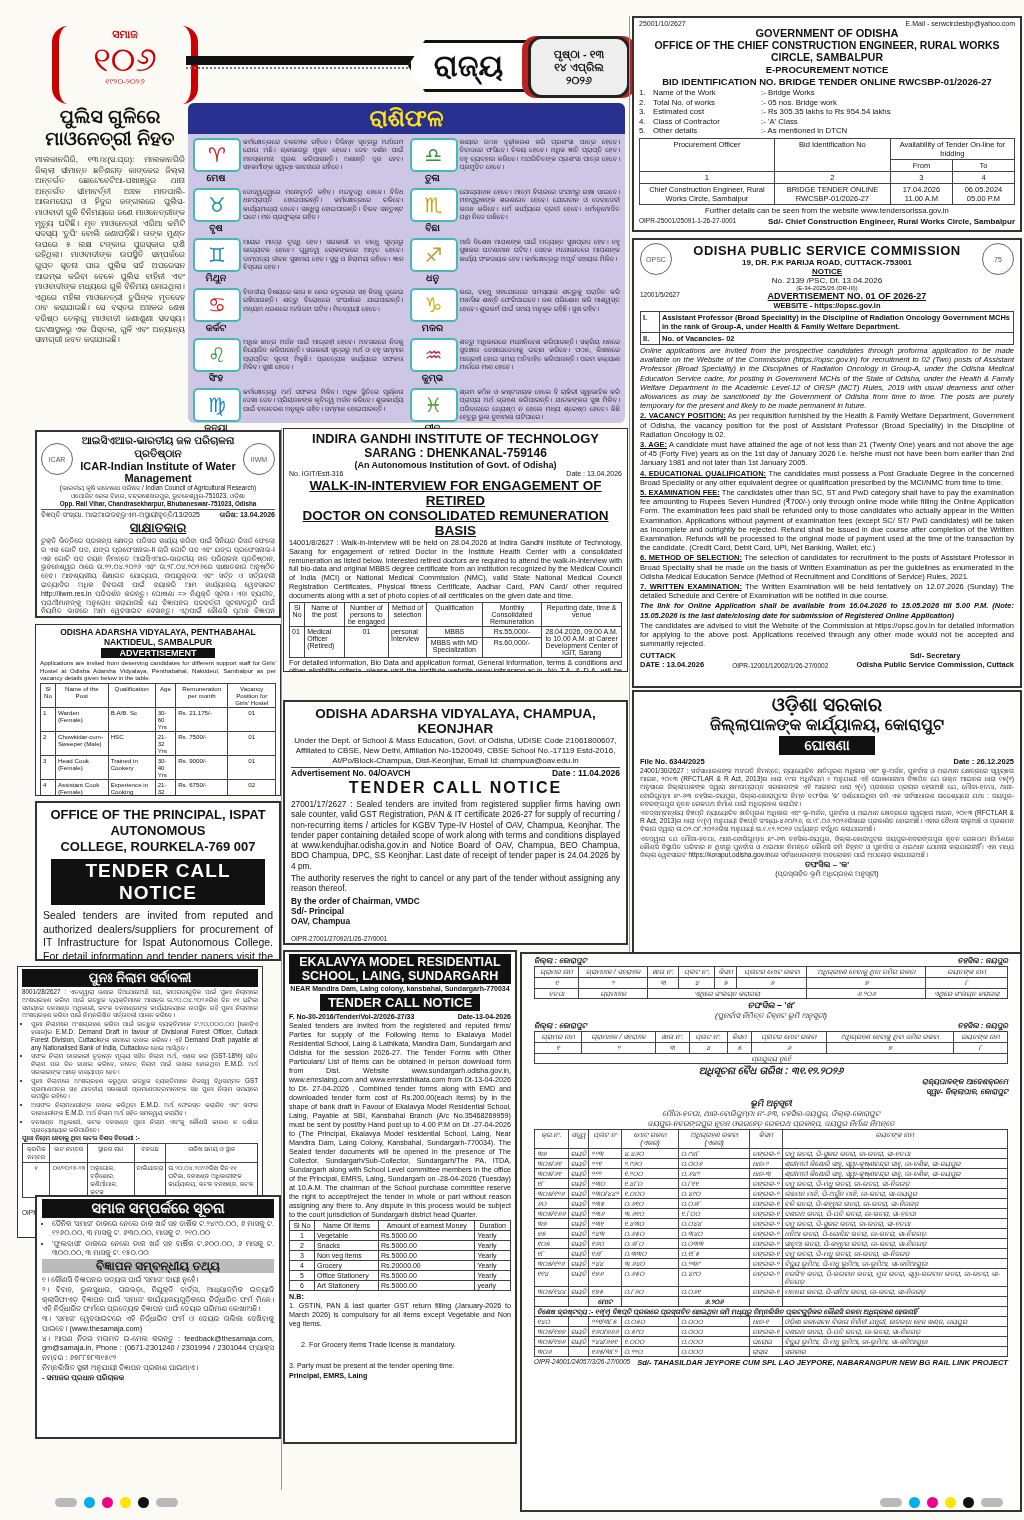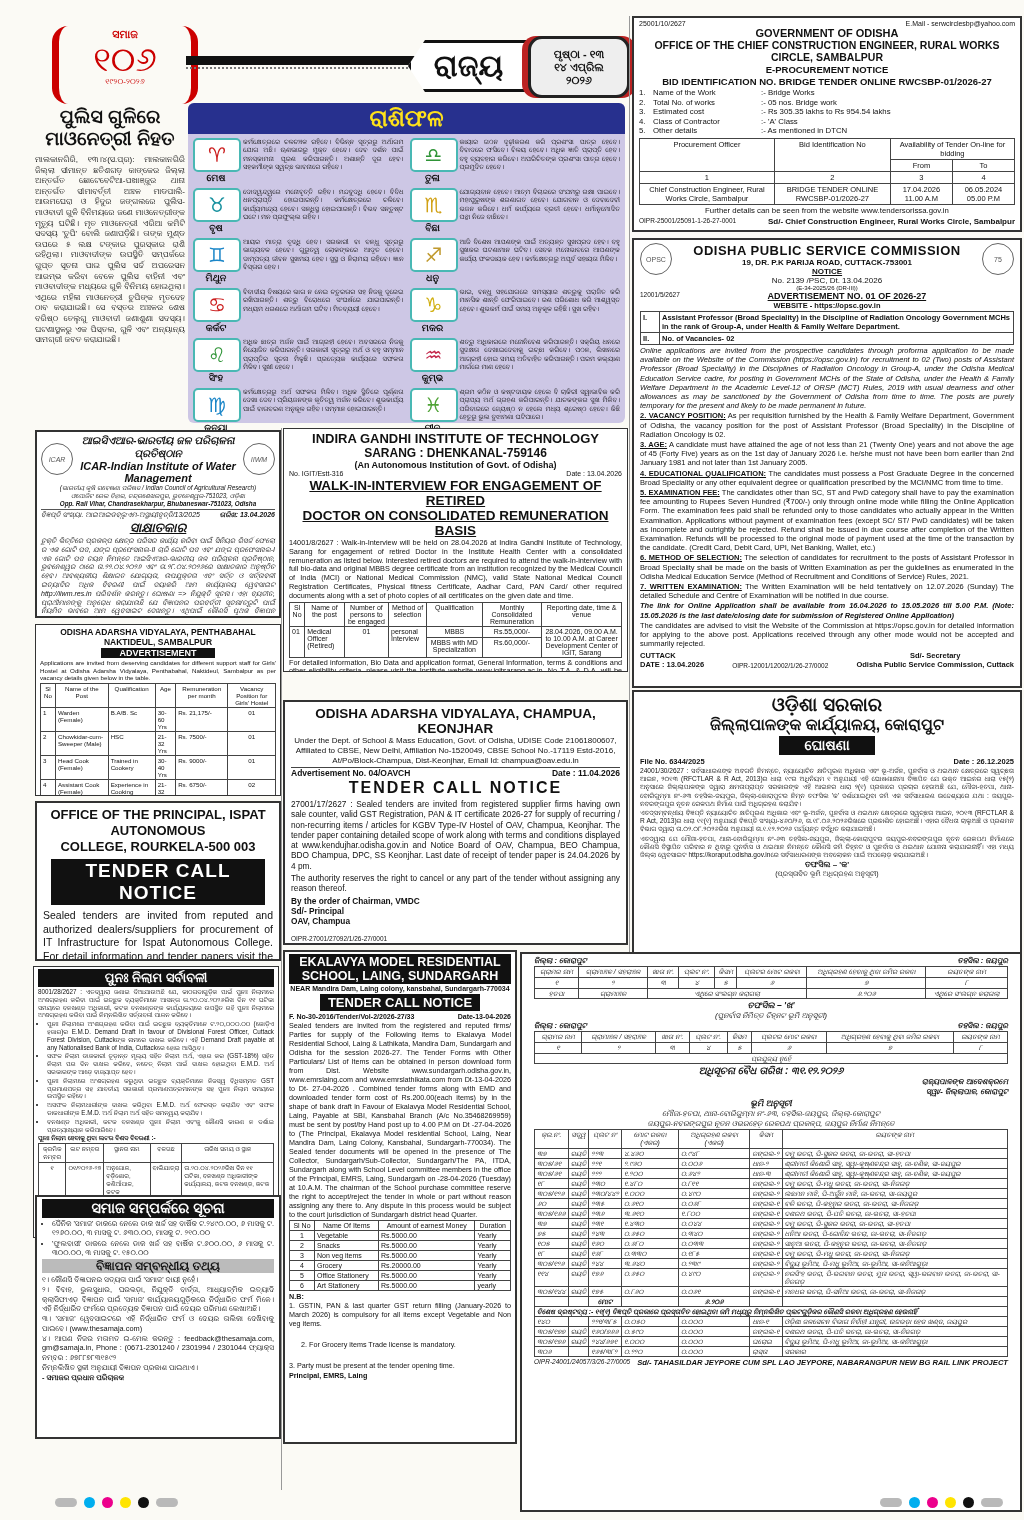--- a/index.html
+++ b/index.html
@@ -47,21 +47,21 @@
   
   #opsc{left:632px;top:238px;width:390px;height:450px;border-width:2px;font-size:7.5px;}
   #opsc .in{padding:3px 6px;}
   #opsc h2{font-size:13px;margin:0;text-align:center;letter-spacing:.5px;}
   #opsc .sub{font-size:8px;text-align:center;}
   #opsc .u{text-decoration:underline;font-weight:bold;}
   #opsc p{margin:1px 0;line-height:9.2px;text-align:justify;}
   #opsc table{font-size:7.5px;margin:1px 0;}
   .emblem{width:30px;height:30px;border:1px solid #666;border-radius:50%;display:flex;align-items:center;justify-content:center;font-size:7px;color:#555;}
   
-  #icar{left:35px;top:430px;width:246px;height:188px;border-width:2px;font-style:italic;}
+  #icar{left:35px;top:430px;width:246px;height:188px;border-width:2px;}
   #icar .in{padding:2px 4px;}
   #icar .hOd{font-size:10.5px;font-weight:bold;text-align:center;}
   #icar .hEn{font-size:11px;font-weight:bold;text-align:center;}
   #icar .s{font-size:6.3px;text-align:center;}
   #icar .meta{display:flex;justify-content:space-between;font-size:7px;border-top:1px solid #555;margin-top:2px;padding-top:1px;}
   #icar h3{font-size:13px;text-align:center;margin:1px 0;text-decoration:underline;}
   #icar p{font-size:7px;line-height:8.8px;margin:0;text-align:justify;}
   
   #igit{left:283px;top:428px;width:345px;height:244px;}
   #igit .in{padding:2px 5px;}
@@ -110,21 +110,21 @@
   
   #emrs{left:283px;top:950px;width:234px;height:494px;border-width:2px;}
   #emrs .in{padding:2px 4px;}
   #emrs h2{background:#111;color:#fff;font-size:12.5px;text-align:center;margin:0 0 1px 0;padding:1px 0;}
   #emrs .addr{font-size:7px;font-weight:bold;text-align:center;}
   #emrs .ban{background:#111;color:#fff;font-size:13px;font-weight:bold;text-align:center;width:160px;margin:2px auto;padding:1px 0;}
   #emrs .meta{display:flex;justify-content:space-between;font-size:7px;font-weight:bold;}
   #emrs p{font-size:7.2px;line-height:9px;margin:1px 0;text-align:justify;}
   #emrs table{font-size:7px;}
   
-  #reauc{left:33px;top:966px;width:246px;height:272px;}
+  #reauc{left:17px;top:966px;width:246px;height:272px;}
   #reauc .in{padding:2px 4px;}
   #reauc h2{background:#111;color:#fff;font-size:13px;text-align:center;margin:0;padding:1px 0;}
   #reauc p,#reauc li{font-size:6.3px;line-height:7.8px;text-align:justify;margin:1px 0;}
   #reauc ul{margin:0;padding-left:9px;}
   #reauc table{font-size:6.2px;}
   
   #saminfo{left:35px;top:1195px;width:246px;height:244px;border-width:2px;}
   #saminfo .in{padding:2px 5px;}
   #saminfo h2{background:#111;color:#fff;font-size:14.5px;text-align:center;margin:0;padding:1px 0;}
   #saminfo .gray{background:#bbb;font-size:12px;font-weight:bold;text-align:center;margin:2px 0;}
@@ -554,21 +554,21 @@
               <td class="c">02</td>
             </tr>
           </tbody>
       </table>
 
     </div>
   </div>
 
   <div class="box" id="ispat">
     <div class="in">
-      <h2><span>OFFICE OF THE PRINCIPAL, ISPAT AUTONOMOUS</span><br><span>COLLEGE, ROURKELA-500 003</span></h2>
+      <h2><span>OFFICE OF THE PRINCIPAL, ISPAT AUTONOMOUS</span><br><span>COLLEGE, ROURKELA-769 007</span></h2>
       <div class="ban">TENDER CALL NOTICE</div>
       <p>Sealed tenders are invited from reputed and authorized dealers/suppliers for procurement of IT Infrastructure for Ispat Autonomous College. For detail information and tender papers visit the college website: http://www.ispatcollegerkl.com.</p>
 
     </div>
   </div>
 
   <div class="box" id="oavc">
     <div class="in">
       <h2>ODISHA ADARSHA VIDYALAYA, CHAMPUA, KEONJHAR</h2>
       <div class="sub">Under the Dept. of School &amp; Mass Education, Govt. of Odisha, UDISE Code 21061800607, Affiliated to CBSE, New Delhi, Affiliation No-1520049, CBSE School No.-17119 Estd-2016, At/Po/Block-Champua, Dist-Keonjhar, Email Id: champua@oav.edu.in</div>

